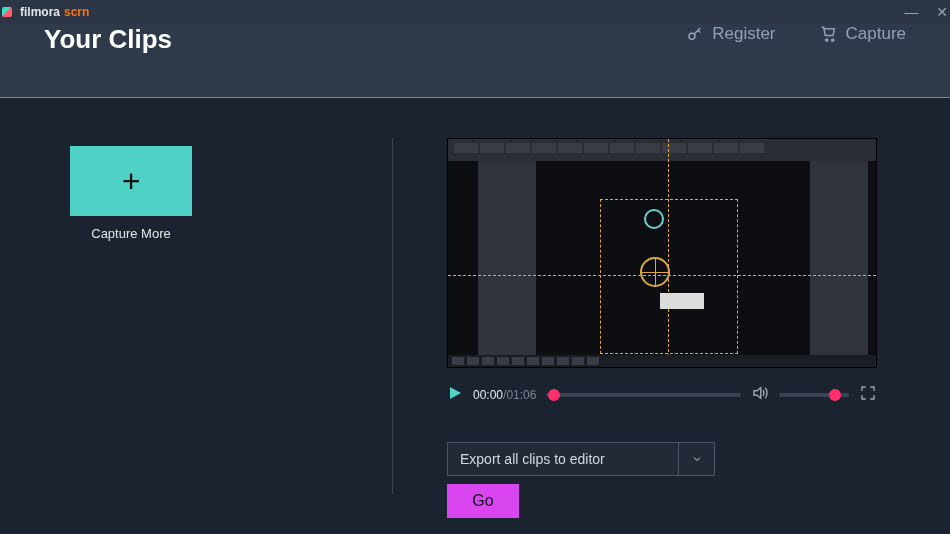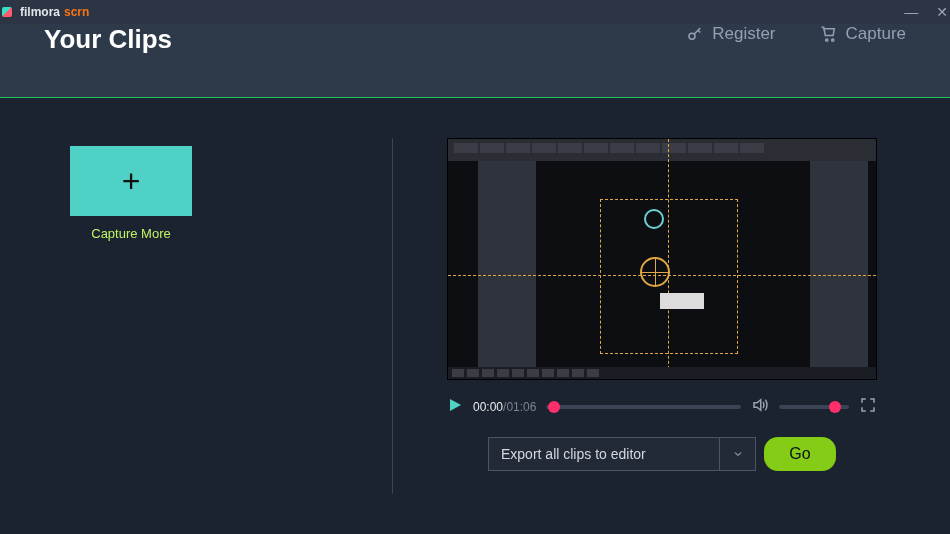--- a/index.html
+++ b/index.html
@@ -76,21 +76,21 @@
     border: 1px solid #3a4454;
     position: relative;
     overflow: hidden;
   }
   .clip-thumb::after {
     content: "";
     position: absolute; left: 0; right: 0; bottom: -1px; height: 2px;
     background: #ff5d6c;
   }
   .clip-thumb .thint { position:absolute; background:#1c1f26; }
-  .clip-label { color: #bef264; font-size: 13px; max-width: 130px; overflow: hidden; white-space: nowrap; text-overflow: ellipsis; }
+  .clip-label { color: #e5e5e5; font-size: 13px; max-width: 130px; overflow: hidden; white-space: nowrap; text-overflow: ellipsis; }
 
   
   .divider {
     width: 1px; background: #3a4454;
     margin: 40px 0;
   }
 
   
   .right {
     flex: 1;
@@ -154,46 +154,47 @@
   }
   .seek-slider { flex: 1; min-width: 160px; }
   .seek-slider .knob { left: 4%; }
   .vol-slider { width: 70px; flex: 0 0 70px; }
   .vol-slider .knob { left: 80%; }
   .vol-icon svg, .full-icon svg { width:18px; height:18px; stroke:#9aa3b2; fill:none; stroke-width:2; }
 
   
   .export-row {
     display: flex; gap: 8px;
-    margin-top: 19px;
+    margin-top: 36px;
     width: 430px;
-    justify-content: center;
+    justify-content: flex-end;
+    flex-direction: column;
   }
   .dropdown {
     display: flex; align-items: stretch;
     border: 1px solid #4a5568;
     height: 34px;
     width: 268px;
   }
   .dropdown .dd-label {
     flex: 1; display: flex; align-items: center;
     padding: 0 12px; color: #d3d8e0; font-size: 14px;
     background: #222a38;
   }
   .dropdown .dd-arrow {
     width: 36px; display:flex; align-items:center; justify-content:center;
     border-left: 1px solid #4a5568;
     background: #222a38;
   }
   .dropdown .dd-arrow svg { width:12px; height:12px; stroke:#cfd5df; fill:none; stroke-width:2; }
   .go-btn {
     width: 72px; height: 34px;
-    background: #84cc16;
+    background: #d946ef;
     color: #0b0f17; font-size: 16px; font-weight: 500;
-    display:flex; align-items:center; justify-content:center;border-radius:14px;
+    display:flex; align-items:center; justify-content:center;
   }
 </style>
 </head>
 <body>
 
 <div class="titlebar">
   <div class="logo">
     <span class="mark"></span>
     <span>filmora</span>
     <span class="scrn">scrn</span>

